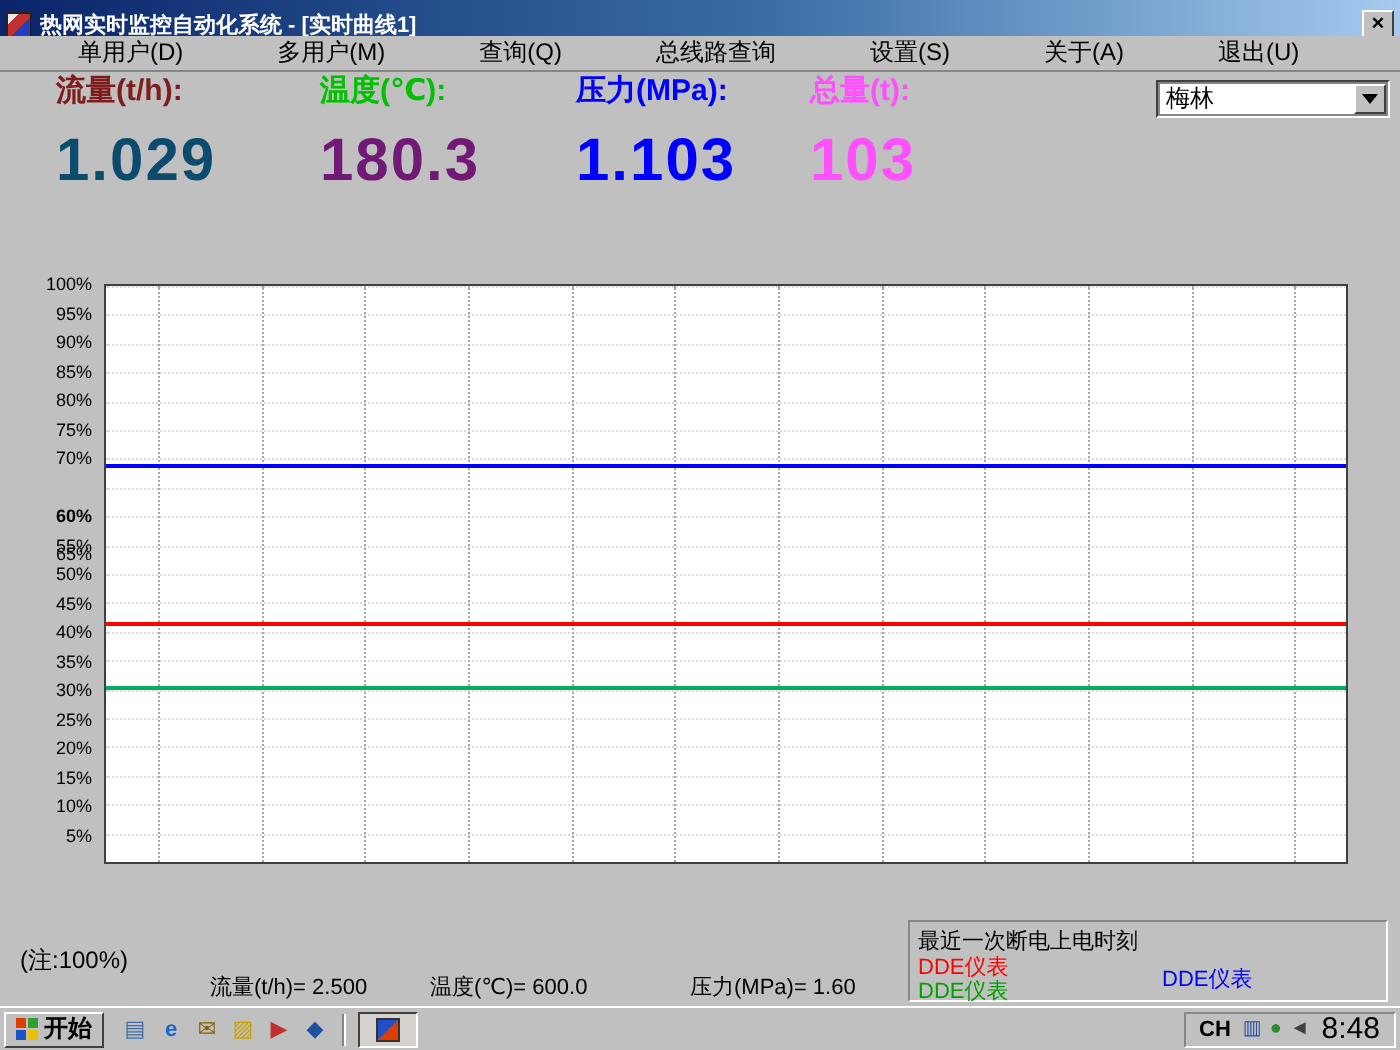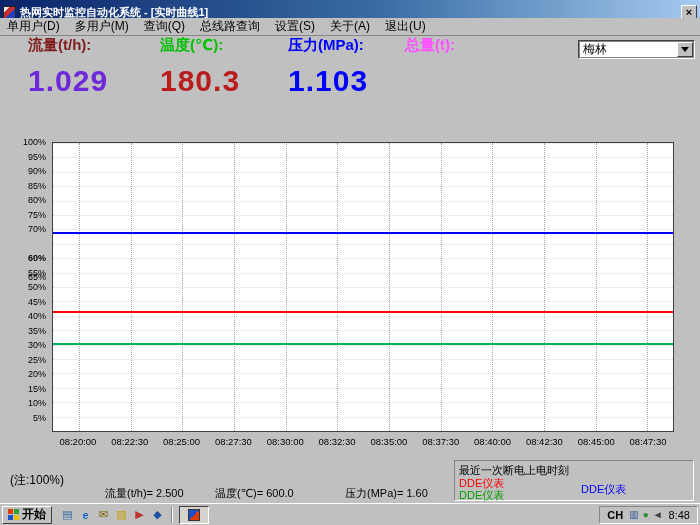--- a/index.html
+++ b/index.html
@@ -14,21 +14,21 @@
   .app-icon { width:13px; height:13px; margin-right:4px; border:1px solid #222;
     background:linear-gradient(135deg,#e8e8e8 0 25%, #c03030 25% 58%, #2040c0 58%); }
   .title-text { flex:1; white-space:nowrap; overflow:hidden; }
   .title-btn { width:16px; height:14px; background:#c0c0c0; color:#000; font-size:11px; line-height:12px;
     text-align:center; font-weight:bold; border:1px solid; border-color:#fff #404040 #404040 #fff; }
 
   
   .menubar { position:absolute; left:0; top:18px; width:700px; height:18px; background:#c0c0c0;
     border-bottom:1px solid #868686; display:flex; align-items:center; gap:15px; padding:0 7px;
     font-size:12px; color:#000; }
-  .menu-item { white-space:nowrap; cursor:default; }
+  .menu-item { white-space:nowrap; cursor:default;margin-left:32px; }
 
   
   .reading { position:absolute; top:36px; }
   .reading-label { font-size:15px; font-weight:bold; white-space:nowrap; }
   .reading-value { font-size:30px; font-weight:bold; margin-top:9px; letter-spacing:1px; white-space:nowrap; }
 
   
   .combo { position:absolute; left:578px; top:40px; width:117px; height:19px; background:#fff;
     border:1px solid; border-color:#404040 #fff #fff #404040; box-shadow:0 0 0 1px #868686 inset;
     display:flex; align-items:center; font-size:12px; padding-left:4px; }
@@ -76,21 +76,21 @@
     font-size:11px; font-weight:bold; cursor:default; }
   .task-sep { width:2px; height:16px; border-left:1px solid #868686; border-right:1px solid #fff; margin:0 6px; }
   .task-app { width:30px; height:18px; background:#d6d3ce; display:flex; align-items:center; justify-content:center;
     border:1px solid; border-color:#404040 #fff #fff #404040; }
   .mini-icon { width:12px; height:12px; background:linear-gradient(135deg,#2050c8 50%,#e03c00 50%); border:1px solid #333; }
   .tray { margin-left:auto; height:18px; display:flex; align-items:center; gap:6px; padding:0 7px;
     font-size:11px; border:1px solid; border-color:#868686 #fff #fff #868686; }
   .tray-lang { font-weight:bold; }
   .tray-icons { display:flex; gap:4px; align-items:center; }
   .tray-icons span { font-size:10px; line-height:10px; }
-  .tray-time { font-size:11px; }
+  .tray-time { font-size:15px; }
 </style>
 </head>
 <body>
 
 <div class="window">
 
   <div class="titlebar">
     <div class="app-icon"></div>
     <div class="title-text">热网实时监控自动化系统 - [实时曲线1]</div>
     <div class="title-btn">×</div>
@@ -102,32 +102,33 @@
     <span class="menu-item">查询(Q)</span>
     <span class="menu-item">总线路查询</span>
     <span class="menu-item">设置(S)</span>
     <span class="menu-item">关于(A)</span>
     <span class="menu-item">退出(U)</span>
   </div>
 
   <div>
     <div class="reading" style="left:28px">
       <div class="reading-label" style="color: #7f1d1d;">流量(t/h):</div>
-      <div class="reading-value" style="color: #6d28d9;">1.029</div>
+      <div class="reading-value" style="color: #0c4a6e;">1.029</div>
     </div>
     <div class="reading" style="left:160px">
       <div class="reading-label" style="color: rgb(0, 192, 0);">温度(℃):</div>
-      <div class="reading-value" style="color: #b91c1c;">180.3</div>
+      <div class="reading-value" style="color: #701a75;">180.3</div>
     </div>
     <div class="reading" style="left:288px">
       <div class="reading-label" style="color: rgb(0, 0, 255);">压力(MPa):</div>
       <div class="reading-value" style="color: rgb(0, 0, 255);">1.103</div>
     </div>
     <div class="reading" style="left:405px">
       <div class="reading-label" style="color: rgb(255, 80, 255);">总量(t):</div>
+      <div class="reading-value" style="color: rgb(255, 80, 255);">103</div>
     </div>
   </div>
 
   <div class="combo">
     <span>梅林</span>
     <span class="combo-btn">
         <span class="arrow-down"></span>
       </span>
   </div>
 
@@ -184,34 +185,20 @@
         <div class="vgrid" style="left: 54.1667%;"></div>
         <div class="vgrid" style="left: 62.5%;"></div>
         <div class="vgrid" style="left: 70.8333%;"></div>
         <div class="vgrid" style="left: 79.1667%;"></div>
         <div class="vgrid" style="left: 87.5%;"></div>
         <div class="vgrid" style="left: 95.8333%;"></div>
         <div class="series-line" style="top: calc(31.1% - 1px); background: rgb(0, 0, 255);"></div>
         <div class="series-line" style="top: calc(58.8% - 1px); background: rgb(255, 0, 0);"></div>
         <div class="series-line" style="top: calc(69.9% - 1px); background: rgb(0, 176, 96);"></div>
       </div>
-    <div class="x-axis">
-        <div class="xtick" style="left: 4.16667%;">08:20:00</div>
-        <div class="xtick" style="left: 12.5%;">08:22:30</div>
-        <div class="xtick" style="left: 20.8333%;">08:25:00</div>
-        <div class="xtick" style="left: 29.1667%;">08:27:30</div>
-        <div class="xtick" style="left: 37.5%;">08:30:00</div>
-        <div class="xtick" style="left: 45.8333%;">08:32:30</div>
-        <div class="xtick" style="left: 54.1667%;">08:35:00</div>
-        <div class="xtick" style="left: 62.5%;">08:37:30</div>
-        <div class="xtick" style="left: 70.8333%;">08:40:00</div>
-        <div class="xtick" style="left: 79.1667%;">08:42:30</div>
-        <div class="xtick" style="left: 87.5%;">08:45:00</div>
-        <div class="xtick" style="left: 95.8333%;">08:47:30</div>
-      </div>
   </div>
 
   <div class="note">(注:100%)</div>
   <div class="scale scale-0">流量(t/h)= 2.500</div>
   <div class="scale scale-1">温度(℃)= 600.0</div>
   <div class="scale scale-2">压力(MPa)= 1.60</div>
 
   <div class="power-panel">
     <div class="pp-title">最近一次断电上电时刻</div>
     <div class="pp-item pp-0" style="color: rgb(255, 0, 0);">DDE仪表</div>

